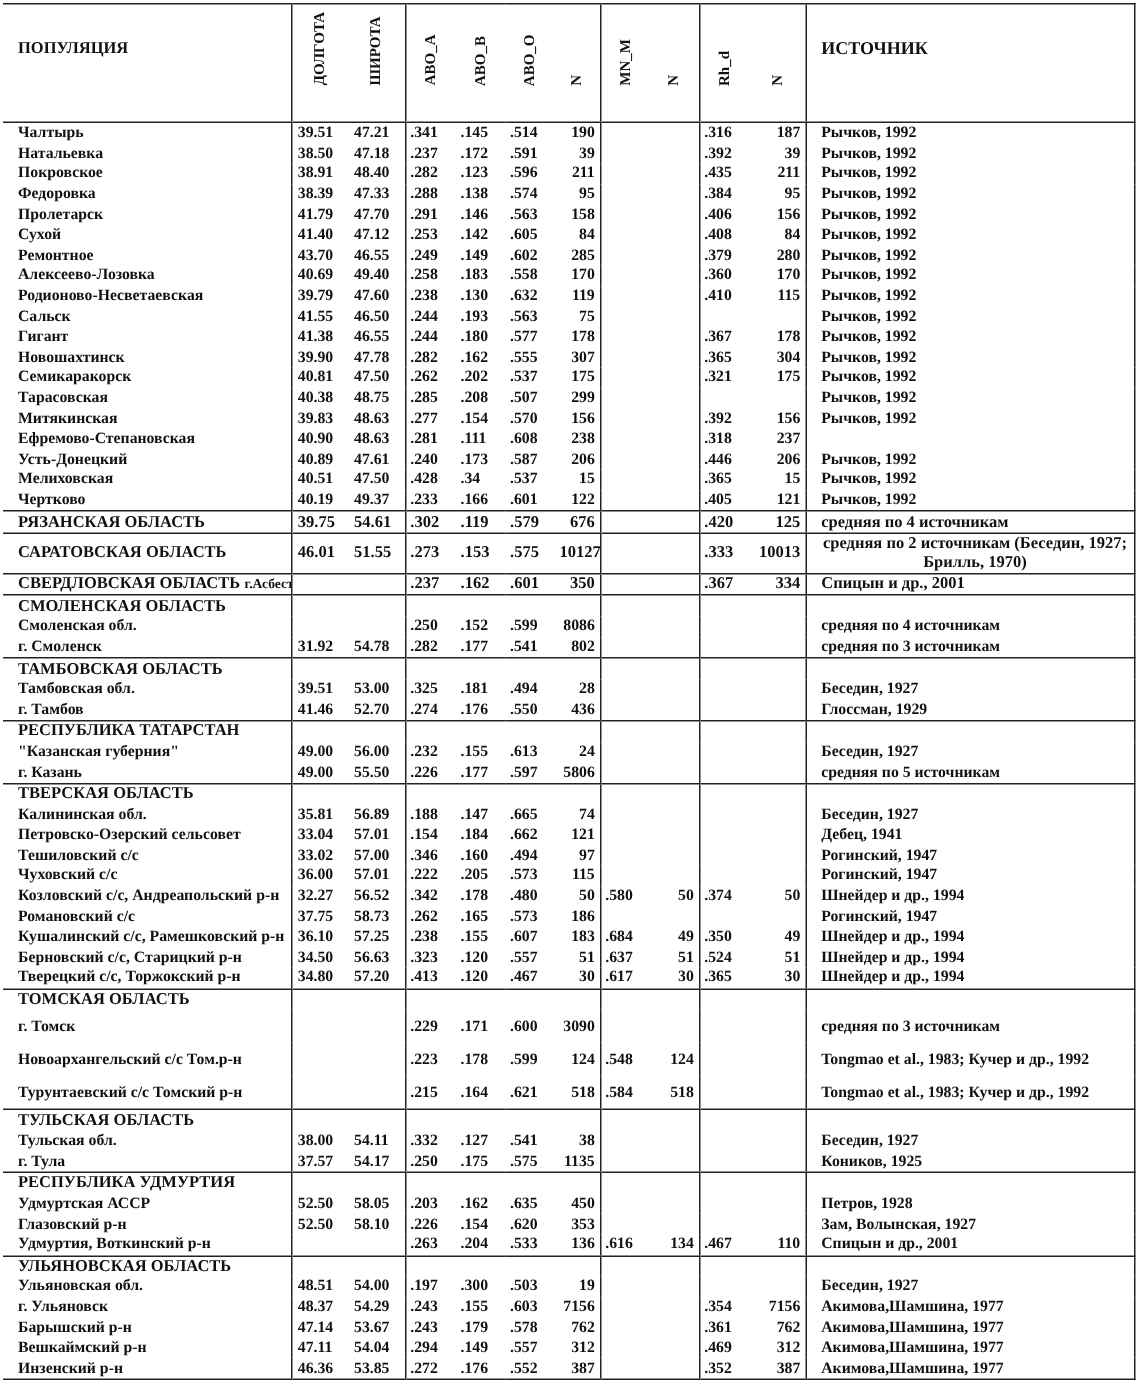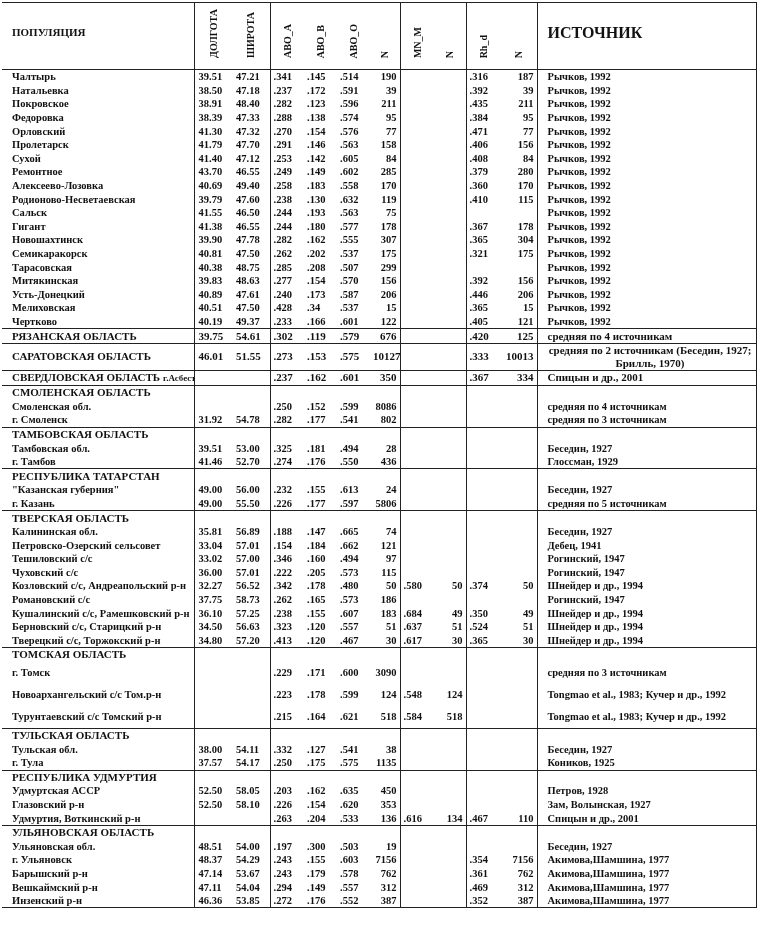--- a/index.html
+++ b/index.html
@@ -1,23 +1,23 @@
 <!DOCTYPE html>
 <html><head>
 <meta charset="utf-8">
 <style>
   html, body { margin:0; padding:0; background:#fff; }
   body { width:758px; height:933px; overflow:hidden; font-family:"Liberation Serif", serif; color:#111; }
   .page { position:relative; width:758px; height:933px; }
   table { border-collapse:collapse; position:absolute; left:2px; top:2px; width:754px; table-layout:fixed; font-weight:bold; font-size:10.5px; }
   td, th { padding:0 3px; height:13.6px; line-height:13px; white-space:nowrap; overflow:hidden; vertical-align:middle; }
-  th { font-weight:bold; height:58px; vertical-align:bottom; padding-bottom:8px; border-bottom:1.5px solid #222; border-top:1.5px solid #222; }
+  th { font-weight:bold; height:58px; vertical-align:bottom; padding-bottom:20px; border-bottom:1.5px solid #222; border-top:1.5px solid #222; }
   .vert { writing-mode:vertical-rl; transform:rotate(180deg); font-size:10px; text-align:left; display:inline-block; }
   .pop-h { text-align:left; vertical-align:middle; padding-left:10px; font-size:11px; }
-  .src-h { text-align:left; vertical-align:middle; padding-left:10px; font-size:16px;margin-left:29px; }
+  .src-h { text-align:left; vertical-align:middle; padding-left:10px; font-size:12px;margin-left:29px; }
   .c-name { padding-left:10px; }
   .num { text-align:right; }
   .lon, .lat { text-align:left; padding-left:4px; }
   .bl { border-left:1.5px solid #222; }
   .region td { font-size:11px; }
   .group-end td { border-bottom:1.5px solid #222; }
   .tall td { height:22px; }
   .src { padding-left:10px; }
   .rb { border-right:1.5px solid #222; }
 </style>
@@ -107,34 +107,20 @@
           <td class="">.138</td>
           <td class="">.574</td>
           <td class="num">95</td>
           <td class="bl"></td>
           <td class="num"></td>
           <td class="bl">.384</td>
           <td class="num">95</td>
           <td class="src bl rb">Рычков, 1992</td>
         </tr>
         <tr class="">
-          <td class="c-name"><span>Орловский</span></td>
-          <td class="lon bl">41.30</td>
-          <td class="lat">47.32</td>
-          <td class="bl">.270</td>
-          <td class="">.154</td>
-          <td class="">.576</td>
-          <td class="num">77</td>
-          <td class="bl"></td>
-          <td class="num"></td>
-          <td class="bl">.471</td>
-          <td class="num">77</td>
-          <td class="src bl rb">Рычков, 1992</td>
-        </tr>
-        <tr class="">
           <td class="c-name"><span>Пролетарск</span></td>
           <td class="lon bl">41.79</td>
           <td class="lat">47.70</td>
           <td class="bl">.291</td>
           <td class="">.146</td>
           <td class="">.563</td>
           <td class="num">158</td>
           <td class="bl"></td>
           <td class="num"></td>
           <td class="bl">.406</td>
@@ -273,20 +259,34 @@
           <td class="lat">48.63</td>
           <td class="bl">.277</td>
           <td class="">.154</td>
           <td class="">.570</td>
           <td class="num">156</td>
           <td class="bl"></td>
           <td class="num"></td>
           <td class="bl">.392</td>
           <td class="num">156</td>
           <td class="src bl rb">Рычков, 1992</td>
+        </tr>
+        <tr class="">
+          <td class="c-name"><span>Ефремово-Степановская</span></td>
+          <td class="lon bl">40.90</td>
+          <td class="lat">48.63</td>
+          <td class="bl">.281</td>
+          <td class="">.111</td>
+          <td class="">.608</td>
+          <td class="num">238</td>
+          <td class="bl"></td>
+          <td class="num"></td>
+          <td class="bl">.318</td>
+          <td class="num">237</td>
+          <td class="src bl rb"></td>
         </tr>
         <tr class="">
           <td class="c-name"><span>Усть-Донецкий</span></td>
           <td class="lon bl">40.89</td>
           <td class="lat">47.61</td>
           <td class="bl">.240</td>
           <td class="">.173</td>
           <td class="">.587</td>
           <td class="num">206</td>
           <td class="bl"></td>

